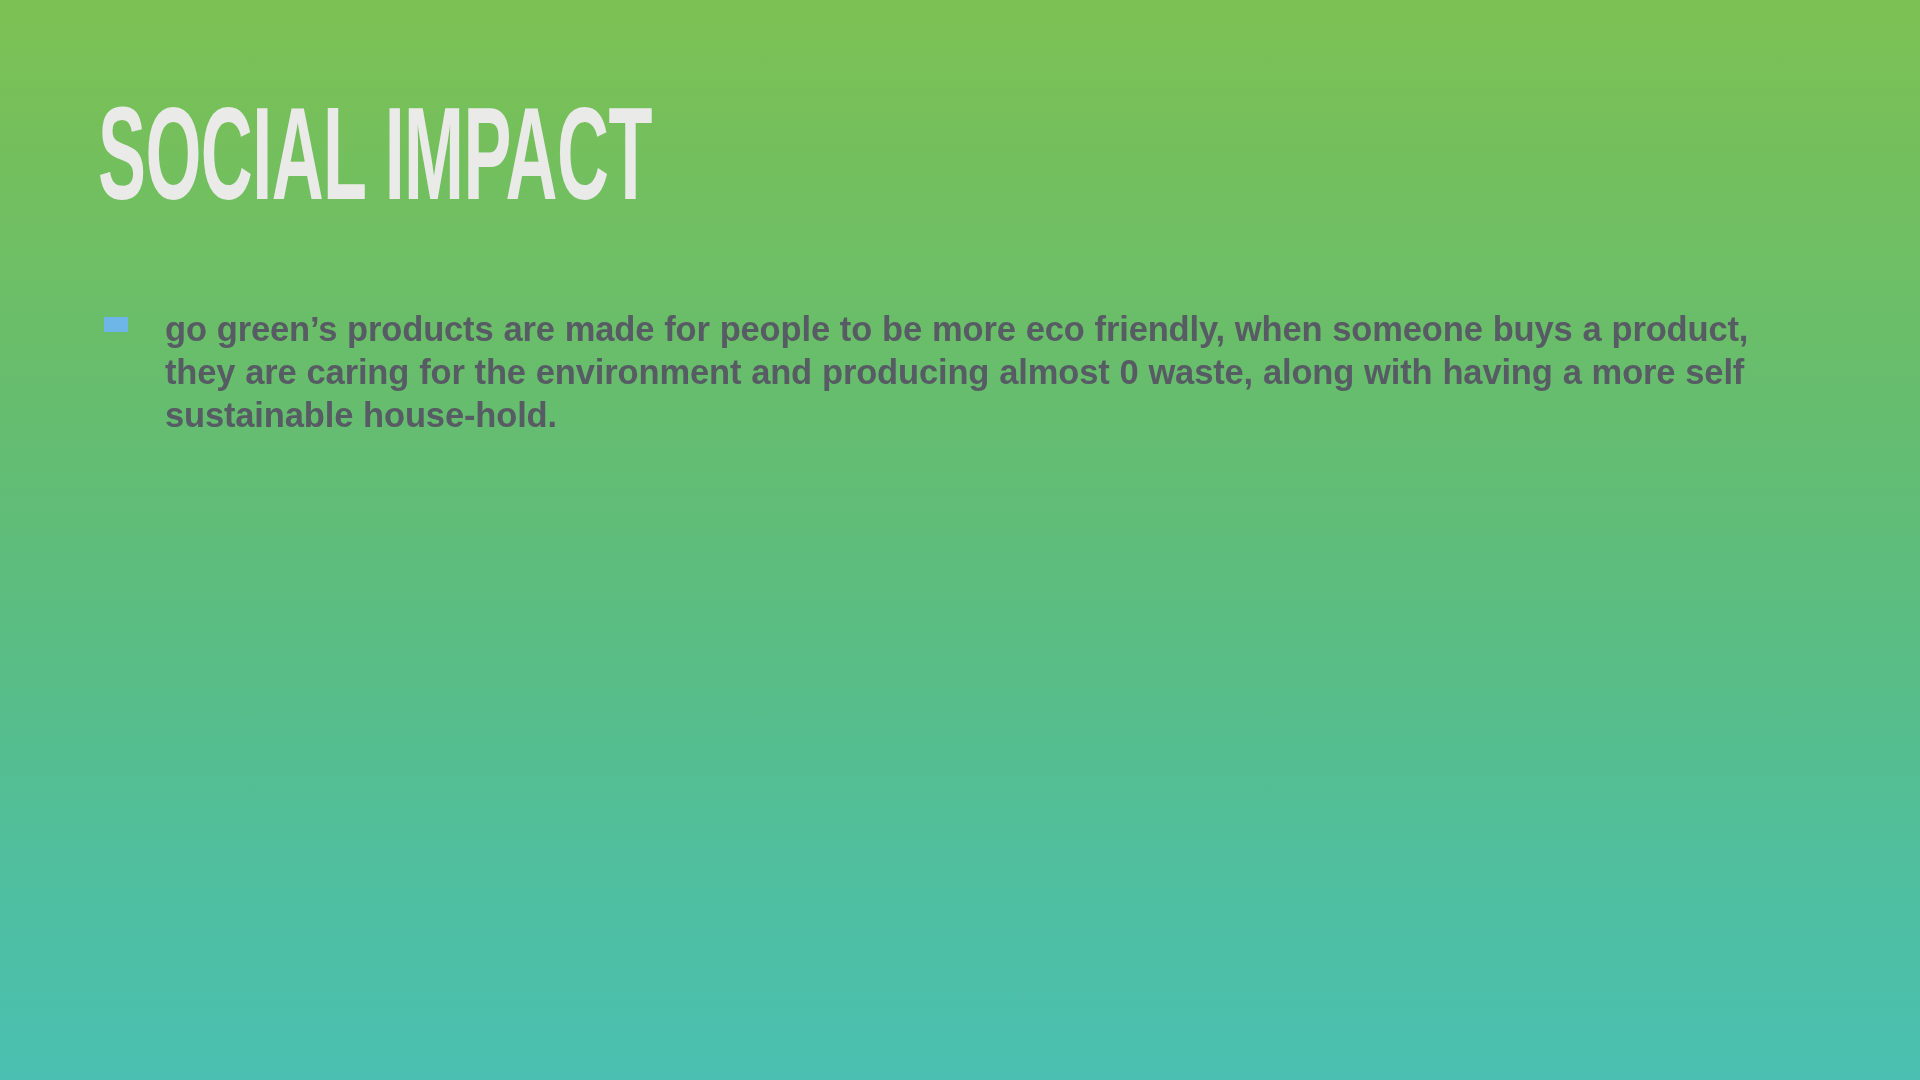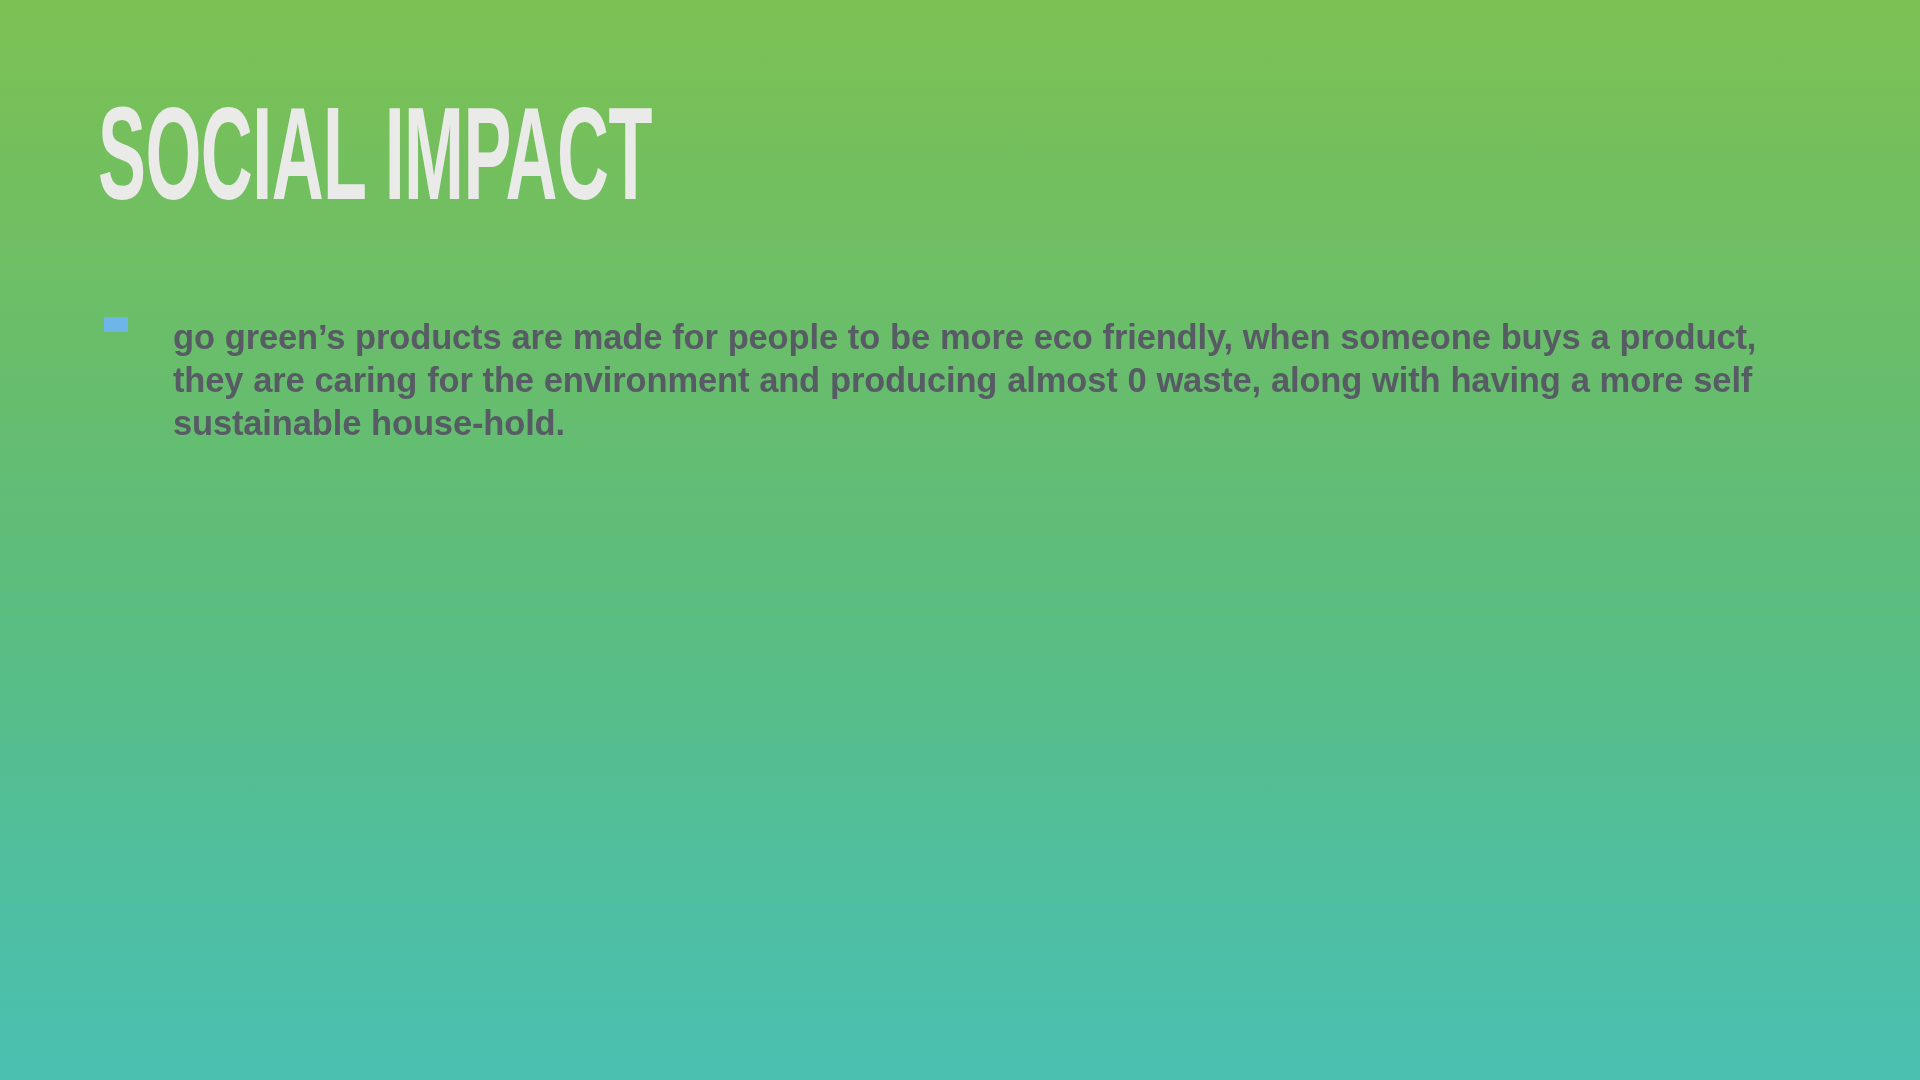--- a/index.html
+++ b/index.html
@@ -70,21 +70,21 @@
     flex: 0 0 auto;
     width: 24px;
     height: 15px;
     background: #6fb6e8;
     margin-top: 17px;
     margin-right: 29px;
   }
 
   .bullet-text {
     flex: 1 1 auto;
-    margin: 16px;
+    margin: 8px;
     color: #575b63;
     font-family: "Liberation Sans", sans-serif;
     font-weight: bold;
     font-size: 34.5px;
     line-height: 43px;
     letter-spacing: -0.15px;
     word-spacing: 0.5px;
   }
 </style>
 </head>

